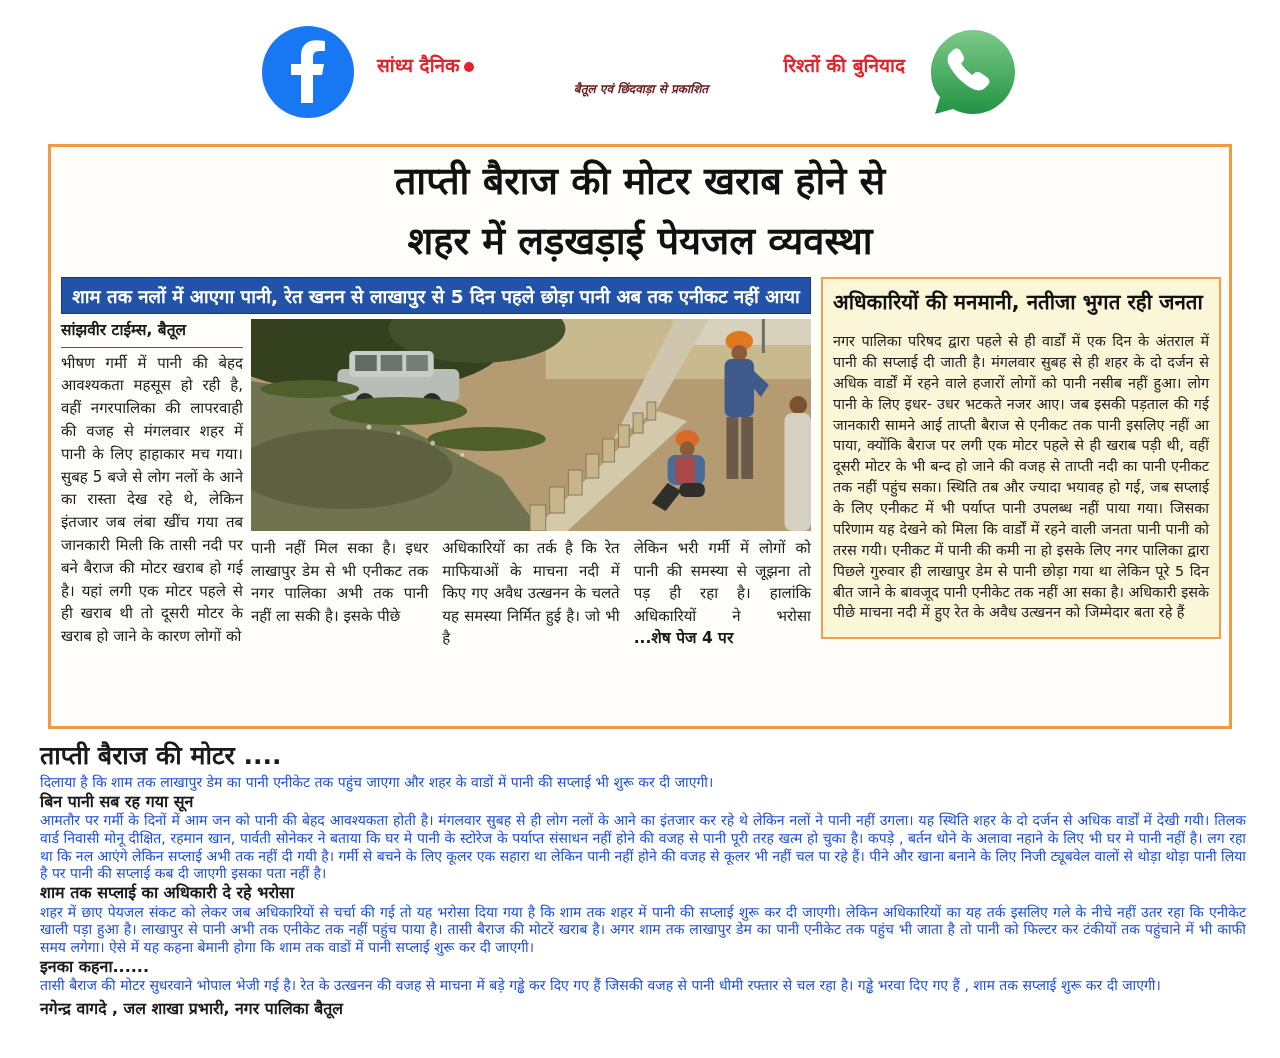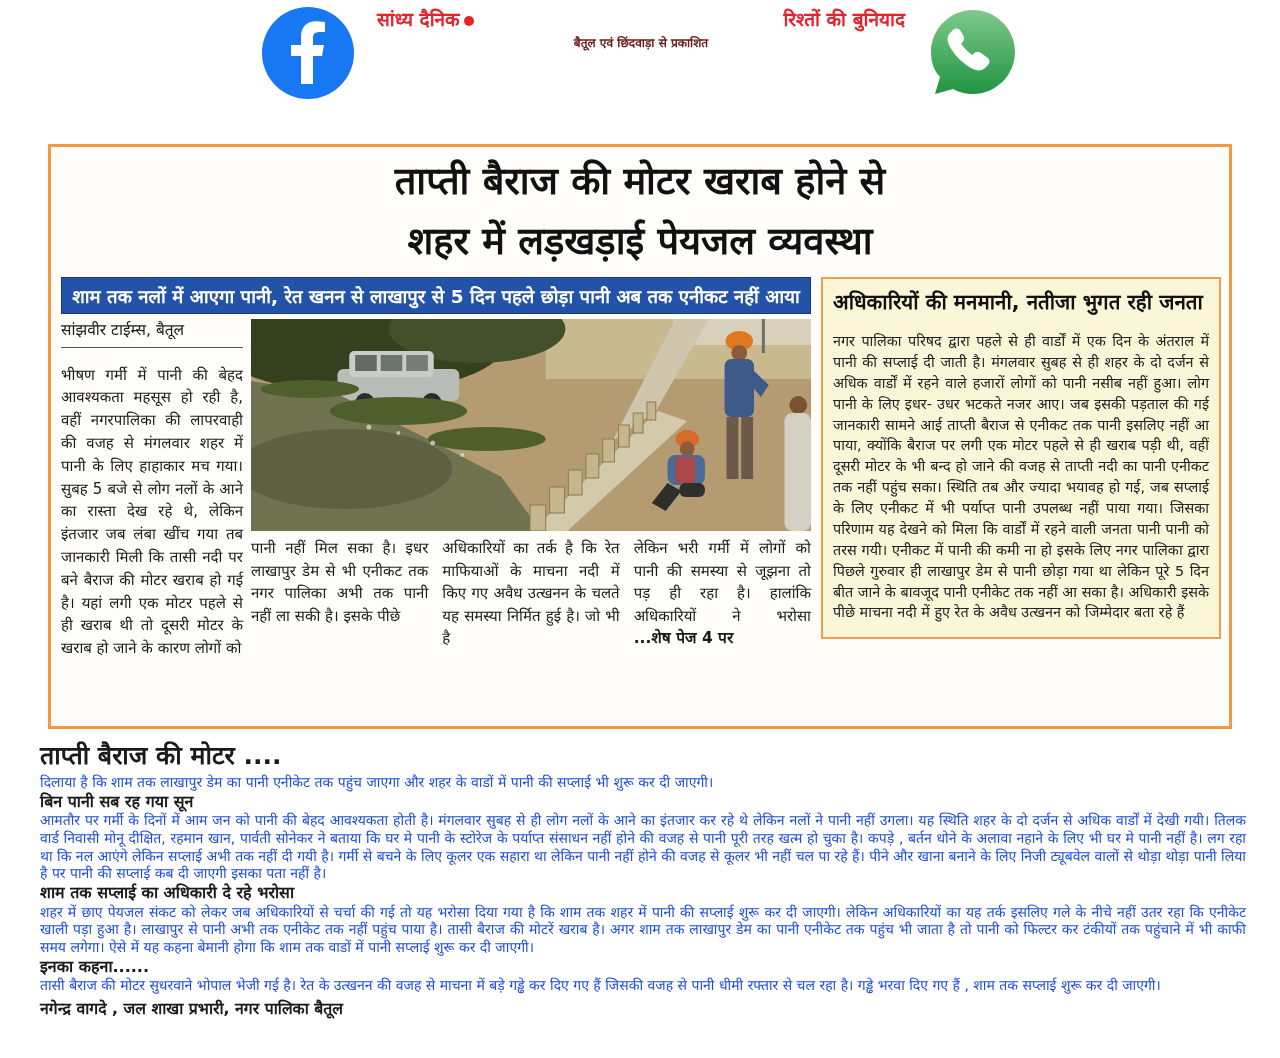--- a/index.html
+++ b/index.html
@@ -1,41 +1,41 @@
 <!DOCTYPE html>
 <html><head>
 <meta charset="utf-8">
 <style>
   * { margin:0; padding:0; box-sizing:border-box; }
   html,body { width:1280px; height:1058px; background:#ffffff; overflow:hidden;
               font-family:"DejaVu Sans", sans-serif; color:#1a1a1a; }
 
   
-  .masthead { height:142px; display:flex; justify-content:center; gap:16px; padding-top:6px; }
+  .masthead { height:142px; display:flex; align-items:center; justify-content:center; gap:16px; padding-top:6px; }
   .mast-center { width:540px; text-align:center; }
   .tagline-row { display:flex; justify-content:space-between; align-items:flex-end; padding:0 6px; }
   .tagline { color:#e4232c; font-weight:bold; font-size:19px; }
   .tagline-left::after { content:""; display:inline-block; width:10px; height:10px; border-radius:50%;
                          background:#e4232c; margin-left:4px; }
   .mast-title { color:#e4232c; font-weight:800; font-size:62px; line-height:1.1; letter-spacing:1px;
                 text-shadow:0 0 1px #e4232c; white-space:nowrap; }
-  .mast-sub { color:#6b1d1d; font-weight:bold; font-size:12px; margin-top:2px; }
+  .mast-sub { color:#6b1d1d; font-weight:bold; font-size:12px; margin-top:2px;font-style:italic; }
   .badge { flex:0 0 auto; }
 
   
   .article-box { margin:2px 48px 0 48px; border:3px solid #f09a43; background:#fffdf9; height:585px; overflow:hidden; }
   .headline { text-align:center; font-weight:800; color:#111; font-size:38px; line-height:1.58;
               padding:4px 8px 2px 8px; letter-spacing:0px; }
   .article-content { display:flex; padding:4px 8px 6px 10px; gap:10px; }
   .left-zone { flex:1 1 auto; min-width:0; }
   .bluebar { background:#2353a8; color:#ffffff; font-weight:bold; font-size:18.5px; text-align:center;
              padding:5px 4px; border:1px solid #16397c; }
   .left-row { display:flex; gap:8px; margin-top:5px; }
   .col-first { flex:0 0 182px; font-size:15px; line-height:1.52; text-align:justify; }
-  .byline { font-weight:normal; font-size:15.5px; padding-bottom:4px; border-bottom:1.5px solid #555; margin-bottom:16px; }
+  .byline { font-weight:bold; font-size:15.5px; padding-bottom:4px; border-bottom:1.5px solid #555; margin-bottom:4px; }
   .photo-zone { flex:1 1 auto; min-width:0; }
   .photo-frame { width:100%; height:212px; overflow:hidden; background:#b49b72; }
   .under-photo { display:flex; gap:14px; margin-top:6px; font-size:15px; line-height:1.5; text-align:justify; }
   .under-col { flex:1 1 0; }
   .jump { font-weight:800; font-size:15.5px; white-space:nowrap; }
 
   .sidebar { flex:0 0 400px; background:#fcf6d8; border:2.5px solid #f0a04c; padding:8px 10px 6px 10px;
              height:362px; overflow:hidden; }
   .sidebar-head { font-weight:800; font-size:20.5px; color:#111; margin-bottom:16px; white-space:nowrap; }
   .sidebar-body { font-size:14.4px; line-height:1.45; text-align:justify; color:#222; }

